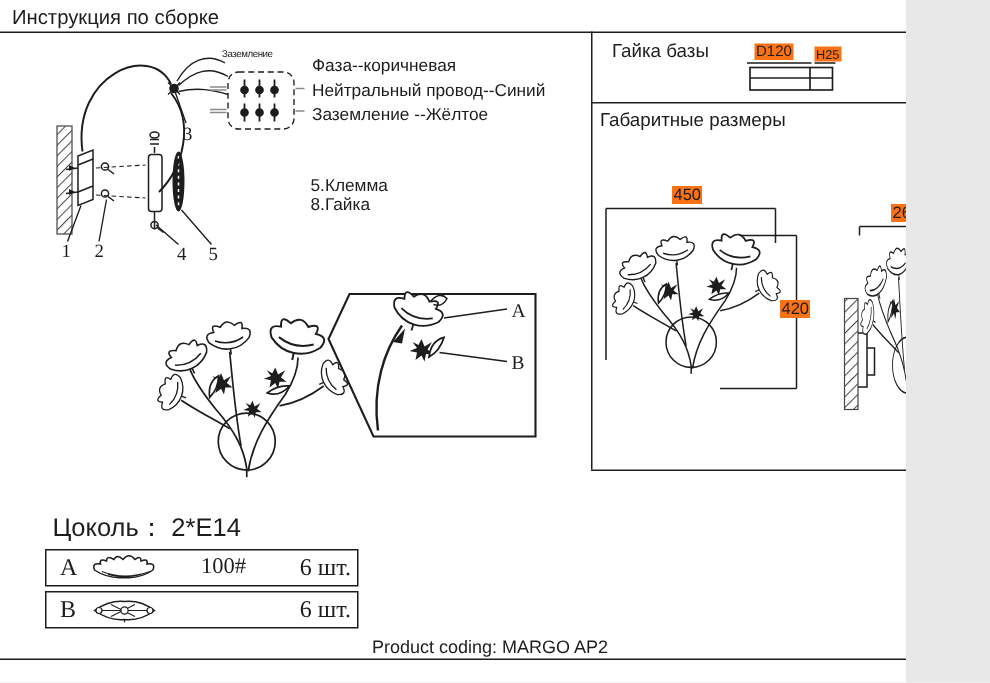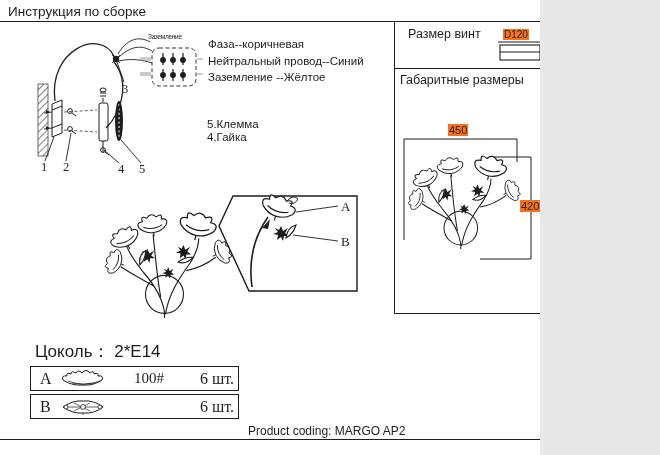--- a/index.html
+++ b/index.html
@@ -1,16 +1,16 @@
 <!DOCTYPE html>
 <html><head>
 <meta charset="utf-8">
 <style>
   html,body{margin:0;padding:0;background:#e8e8e8}
-  .sheet{position:relative;width:540px;height:455px;background:#ffffff;
+  .sheet{position:relative;width:604px;height:455px;background:#ffffff;
          font-family:"Liberation Sans",sans-serif;color:#1d1d1d;overflow:hidden}
   .abs{position:absolute;white-space:nowrap}
   .hline{position:absolute;background:#1d1d1d;height:1.4px}
   .vline{position:absolute;background:#1d1d1d;width:1.4px}
   .title{left:8px;top:4px;font-size:13.5px}
   .wire{font-size:11.5px}
   .part{font-size:11.5px}
   .heading{font-size:12.5px}
   .dim{font-size:11px;background:#f97316;padding:0 1px}
   .callout-num{font-family:"Liberation Serif",serif;font-size:12.5px}
@@ -153,33 +153,33 @@
     </g>
   </svg>
 
   <div class="abs title">Инструкция по сборке</div>
 
   <div class="abs wire" style="left:208px;top:38px">Фаза--коричневая</div>
   <div class="abs wire" style="left:208px;top:55px">Нейтральный провод--Синий</div>
   <div class="abs wire" style="left:208px;top:71px">Заземление --Жёлтое</div>
 
   <div class="abs part" style="left:207px;top:118px">5.Клемма</div>
-  <div class="abs part" style="left:207px;top:131px">4.Гайка</div>
+  <div class="abs part" style="left:207px;top:131px">8.Гайка</div>
 
   <div class="abs tiny-label" style="left:148px;top:33px">Заземление</div>
   <div class="abs callout-num" style="left:41px;top:160px">1</div>
   <div class="abs callout-num" style="left:63px;top:160px">2</div>
   <div class="abs callout-num" style="left:122px;top:82px">3</div>
   <div class="abs callout-num" style="left:118px;top:162px">4</div>
   <div class="abs callout-num" style="left:139px;top:162px">5</div>
 
   <div class="abs detail-letter" style="left:341px;top:199px">A</div>
   <div class="abs detail-letter" style="left:341px;top:234px">B</div>
 
-  <div class="abs heading" style="left:408px;top:27px">Размер винт</div>
+  <div class="abs heading" style="left:408px;top:27px">Гайка базы</div>
   <div class="abs dim" style="left:503px;top:29px;font-size:10px">D120</div>
   <div class="abs dim" style="left:543px;top:31px;font-size:8.5px">H25</div>
 
   <div class="abs heading" style="left:400px;top:73px">Габаритные размеры</div>
   <div class="abs dim" style="left:448px;top:124px">450</div>
   <div class="abs dim" style="left:520px;top:200px">420</div>
   <div class="abs dim" style="left:594px;top:136px">260</div>
 
   <div class="abs socket">Цоколь： 2*E14</div>
 

